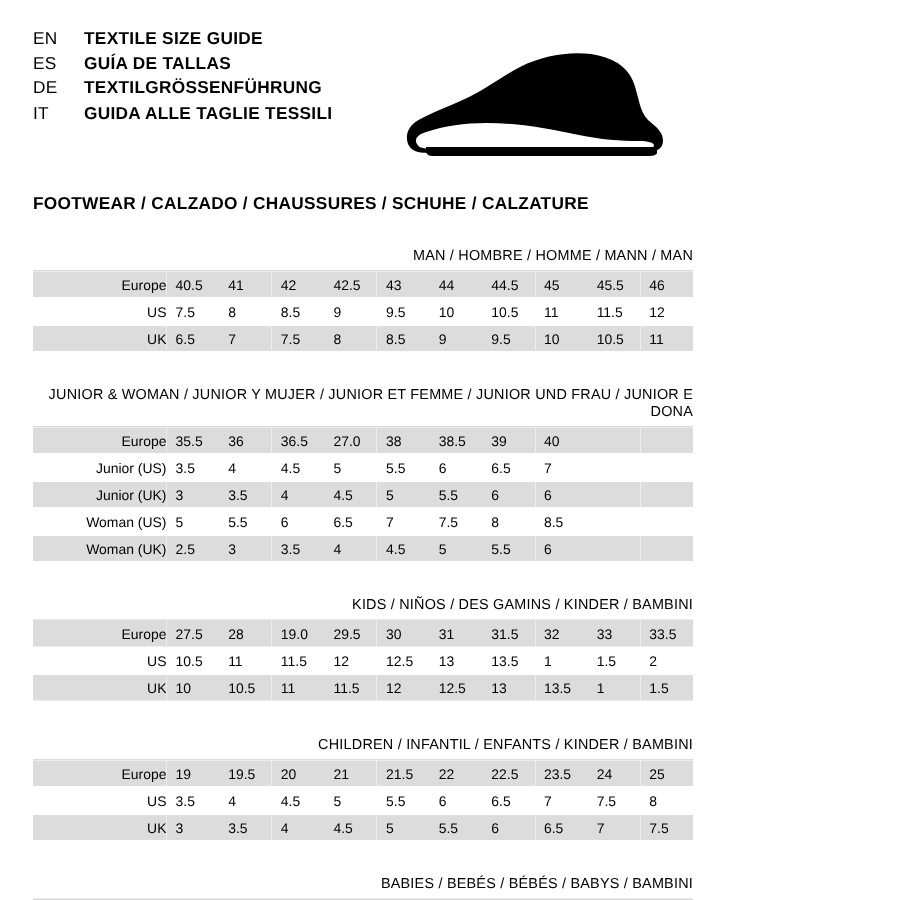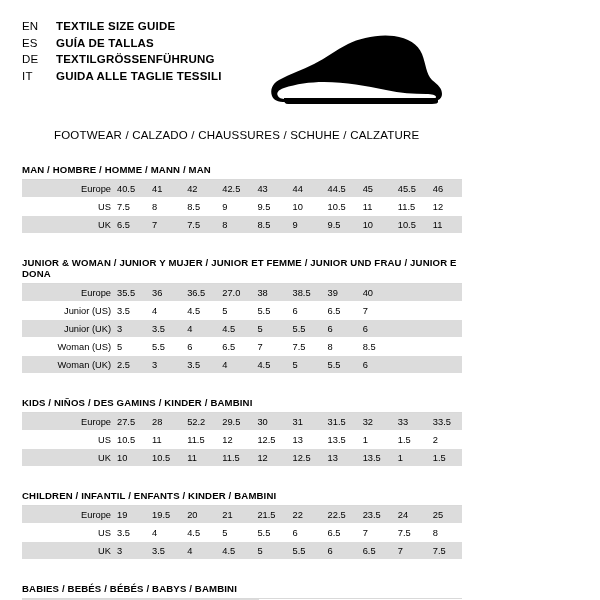--- a/index.html
+++ b/index.html
@@ -49,36 +49,36 @@
   }
 
   .shoe-art {
     margin-right: 18px;
     margin-top: 16px;
   }
 
   .section-title {
     margin-top: 19px;
     font-size: 11.5px;
-    font-weight: normal;
+    font-weight: bold;
     letter-spacing: .2px;
-    margin-left: 32px;
   }
 
   
   .group {
     margin-top: 23px;
   }
   .group-label {
     font-size: 9.6px;
-    font-weight: bold;
+    font-weight: normal;
     letter-spacing: .15px;
     padding-bottom: 4px;
     border-bottom: 1px solid #d9d9d9;
     margin-bottom: 0;
+    text-align: right;
   }
   table.size {
     border-collapse: collapse;
     width: 100%;
     table-layout: fixed;
   }
   table.size td {
     font-size: 9.3px;
     height: 17px;
     padding: 0 0 0 6px;
@@ -262,21 +262,21 @@
   </div>
 
   <div class="group">
     <div class="group-label">KIDS / NIÑOS / DES GAMINS / KINDER / BAMBINI</div>
     <table class="size">
       <tbody>
           <tr class="shaded">
         <td class="rowhead">Europe</td>
         <td>27.5</td>
         <td>28</td>
-        <td>52.2</td>
+        <td>19.0</td>
         <td>29.5</td>
         <td>30</td>
         <td>31</td>
         <td>31.5</td>
         <td>32</td>
         <td>33</td>
         <td>33.5</td>
       </tr>
       <tr class="plain">
         <td class="rowhead">US</td>

